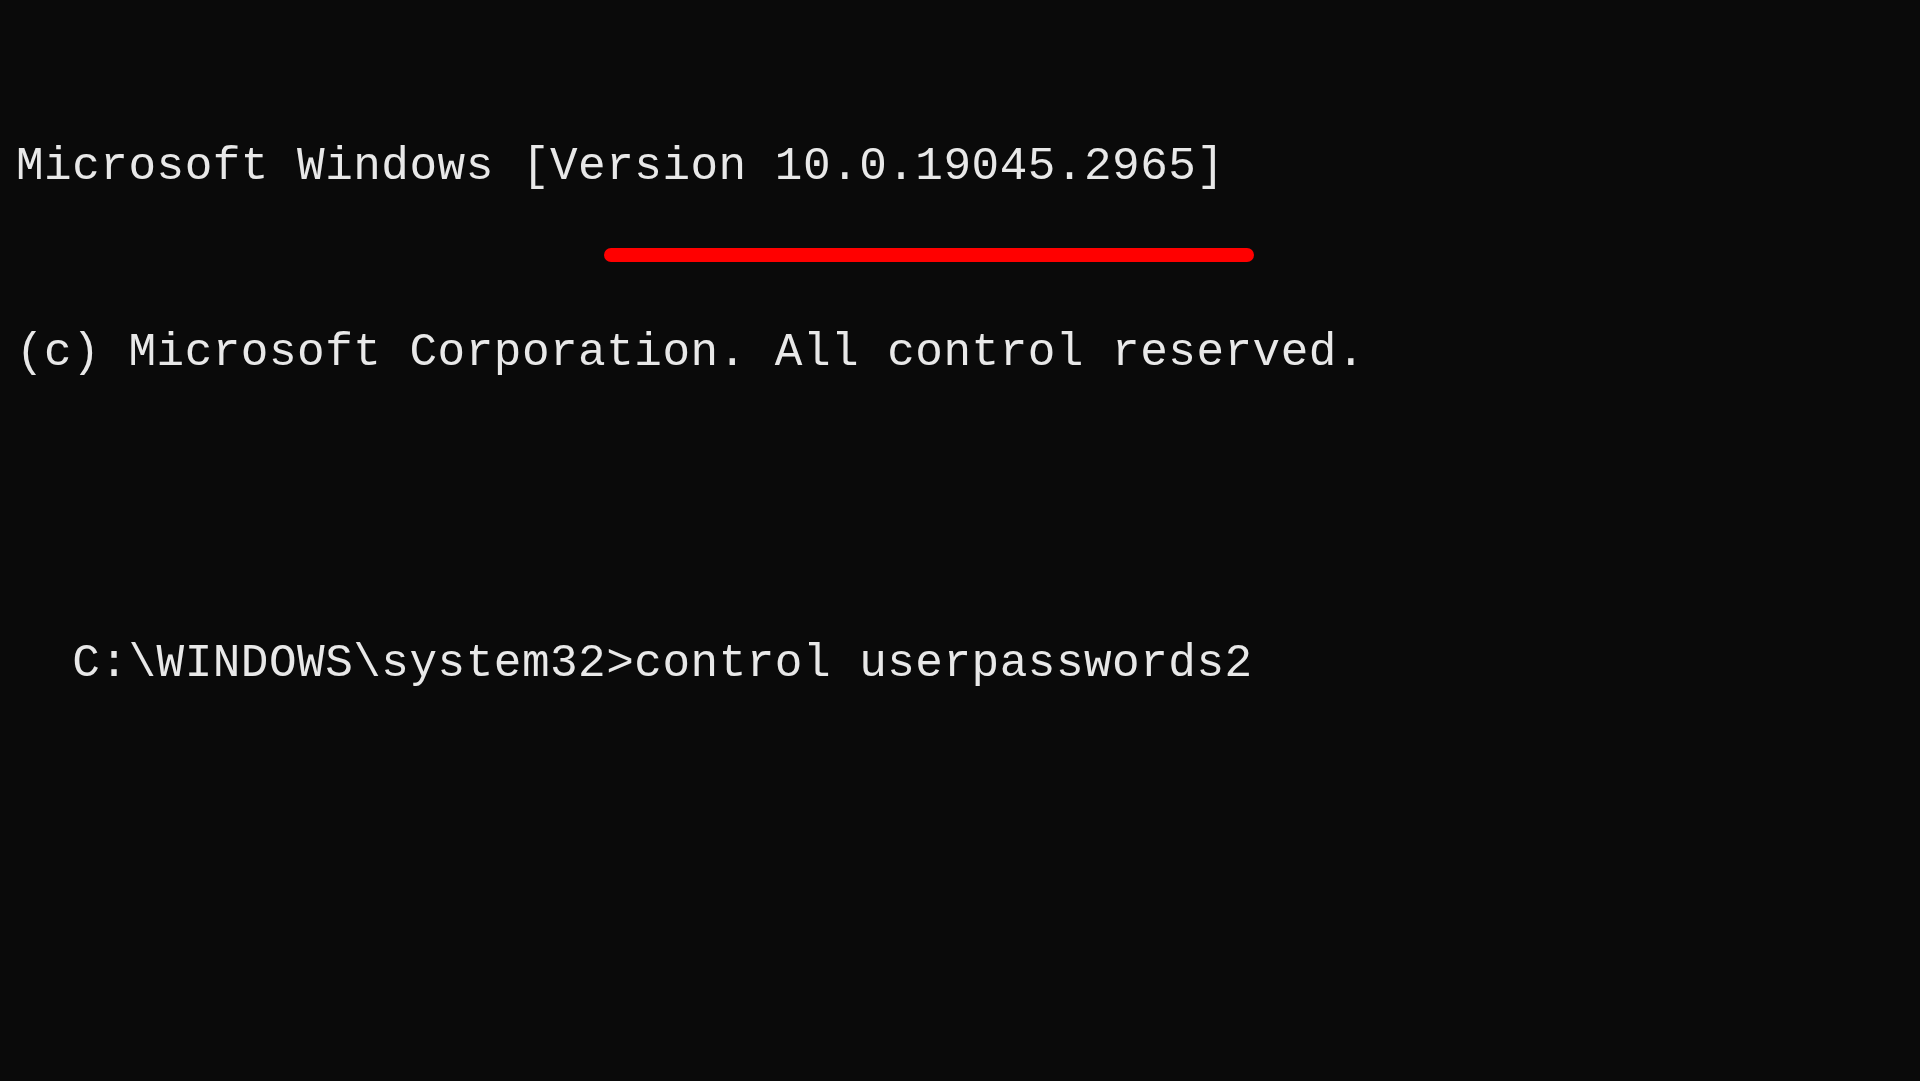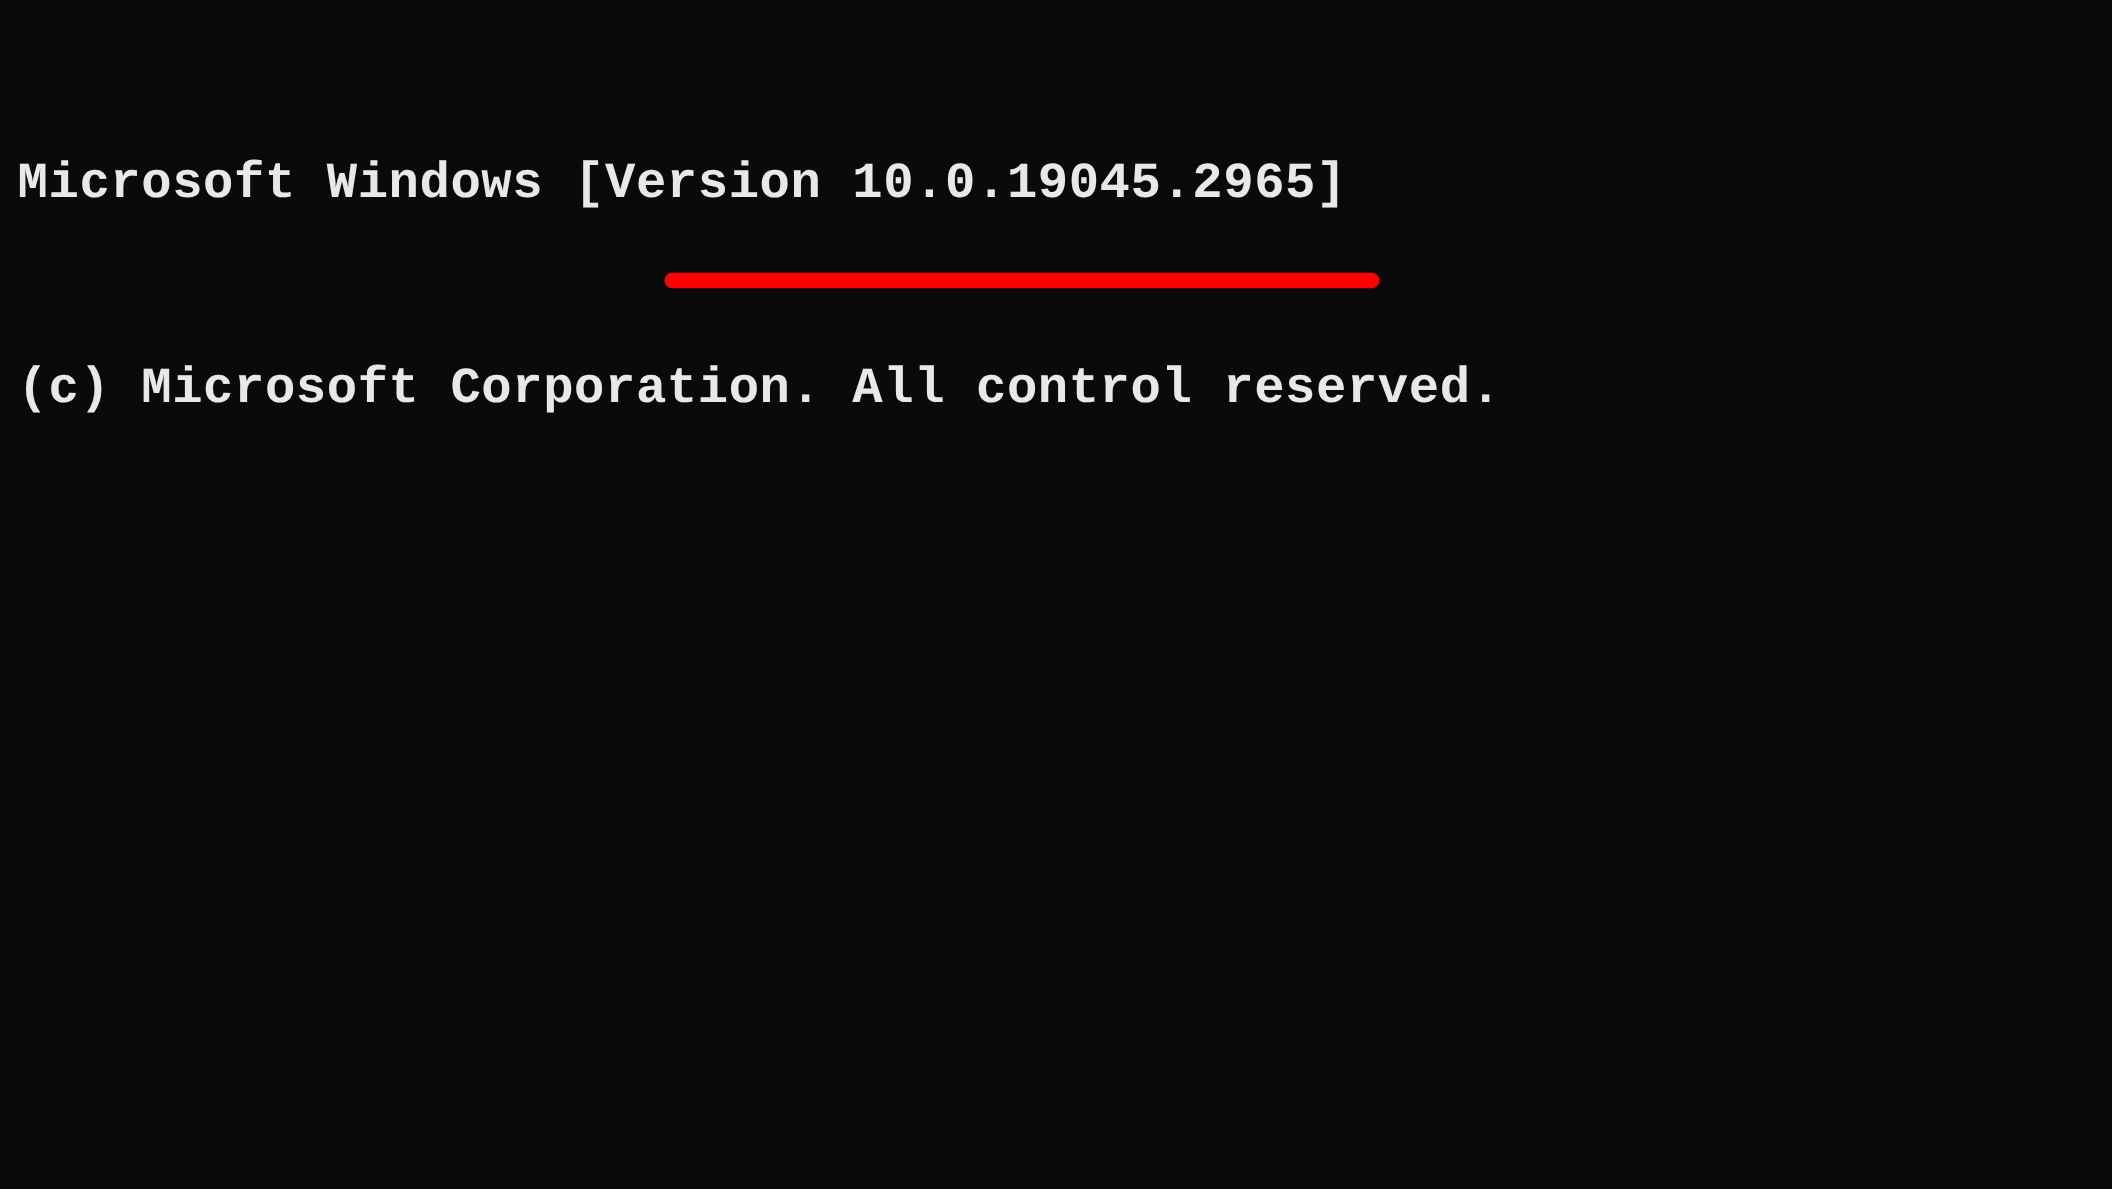--- a/index.html
+++ b/index.html
@@ -19,21 +19,20 @@
       overflow: hidden;
       letter-spacing: 0.5px;
       line-height: 1.35;
     }
     .terminal {
       white-space: pre;
       position: relative;
     }
     .line {
       display: block;
-      font-weight: bold;
     }
     .blank-line {
       height: 1.35em;
     }
     .prompt-line {
       position: relative;
       display: inline-block;
     }
     .underline-annotation {
       position: absolute;
@@ -45,14 +44,15 @@
       border-radius: 7px;
     }
   </style>
 </head>
 <body>
 
 <div class="terminal">
   <span class="line">Microsoft Windows [Version 10.0.19045.2965]</span>
   <span class="line">(c) Microsoft Corporation. All control reserved.</span>
   <div class="blank-line"></div>
+  <span class="prompt-line"><span>C:\WINDOWS\system32&gt;</span><span>control userpasswords2</span></span>
   <div class="underline-annotation"></div>
 </div>
 
 </body></html>

